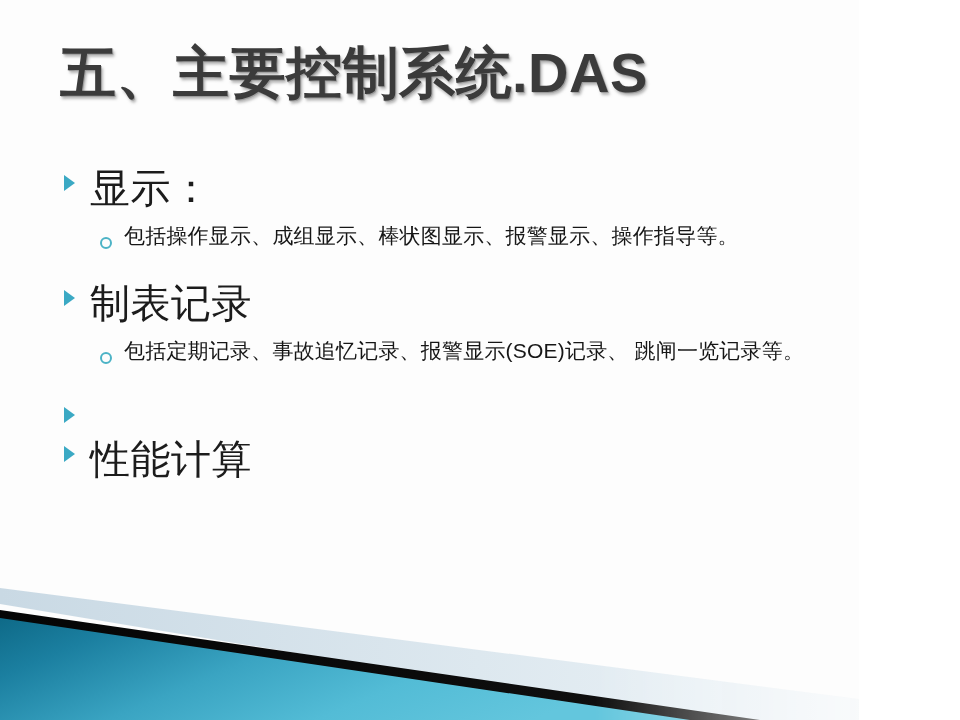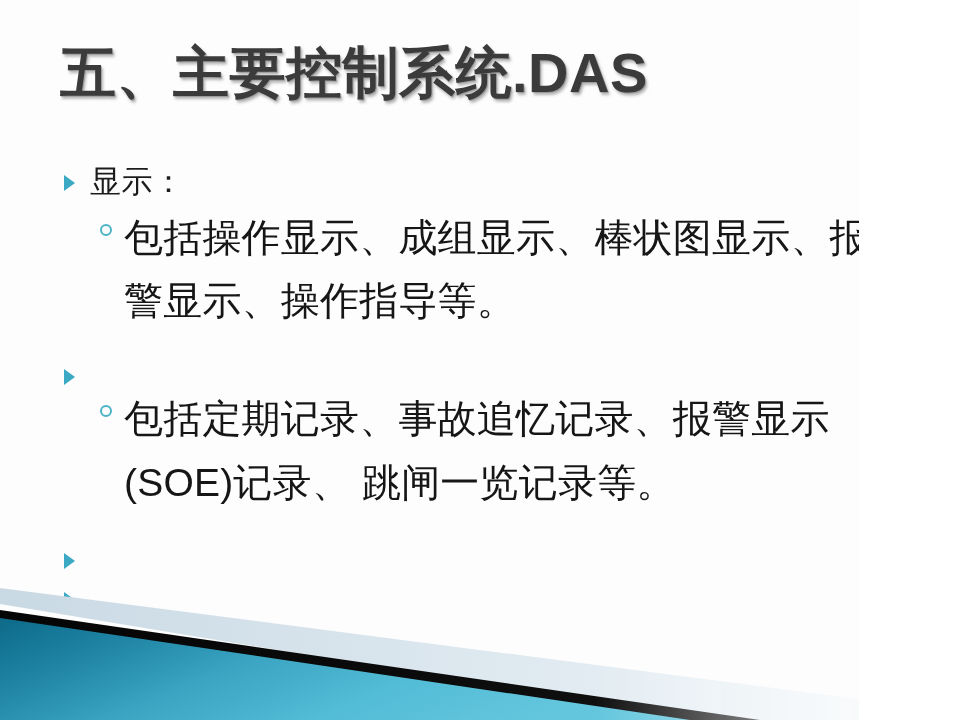--- a/index.html
+++ b/index.html
@@ -62,21 +62,21 @@
   }
   .tri {
     display: block;
     width: 0;
     height: 0;
     border-top: 8px solid transparent;
     border-bottom: 8px solid transparent;
     border-left: 11px solid #3ba9c4;
   }
   .l1-text {
-    font-size: 31px;
+    font-size: 40px;
     color: #1c1c1c;
     line-height: 1.42;
     font-weight: normal;
     letter-spacing: 0.5px;
   }
 
   .l2-row {
     display: flex;
     align-items: flex-start;
     margin: 2px 0 6px 34px;
@@ -90,21 +90,21 @@
   .circ {
     display: block;
     width: 8px;
     height: 8px;
     border: 2px solid #4cb3c6;
     border-radius: 50%;
     background: transparent;
     margin-left: 2px;
   }
   .l2-text {
-    font-size: 39px;
+    font-size: 21px;
     color: #161616;
     line-height: 1.62;
     letter-spacing: 0.2px;
     max-width: 770px;
   }
 
   .gap-a { height: 16px; }
   .gap-b { height: 18px; }
   .gap-c { height: 6px; }
 
@@ -141,20 +141,21 @@
       </span>
       <span class="l2-text">包括操作显示、成组显示、棒状图显示、报警显示、操作指导等。</span>
     </div>
 
     <div class="gap-a"></div>
 
     <div class="l1-row">
       <span class="l1-bullet">
         <span class="tri"></span>
       </span>
+      <span class="l1-text">制表记录</span>
     </div>
     <div class="l2-row">
       <span class="l2-bullet">
         <span class="circ"></span>
       </span>
       <span class="l2-text">包括定期记录、事故追忆记录、报警显示(SOE)记录、 跳闸一览记录等。</span>
     </div>
 
     <div class="gap-b"></div>
 
@@ -163,20 +164,21 @@
         <span class="tri"></span>
       </span>
     </div>
 
     <div class="gap-c"></div>
 
     <div class="l1-row">
       <span class="l1-bullet">
         <span class="tri"></span>
       </span>
+      <span class="l1-text">性能计算</span>
     </div>
 
   </div>
 
   <svg id="deco" viewBox="0 0 960 140" preserveAspectRatio="none">
     <defs>
       <linearGradient id="tealGrad" x1="0" y1="0" x2="1" y2="0.35">
         <stop offset="0" stop-color="#0e6a88"></stop>
         <stop offset="0.18" stop-color="#1b7fa0"></stop>
         <stop offset="0.45" stop-color="#3aa4c2"></stop>

